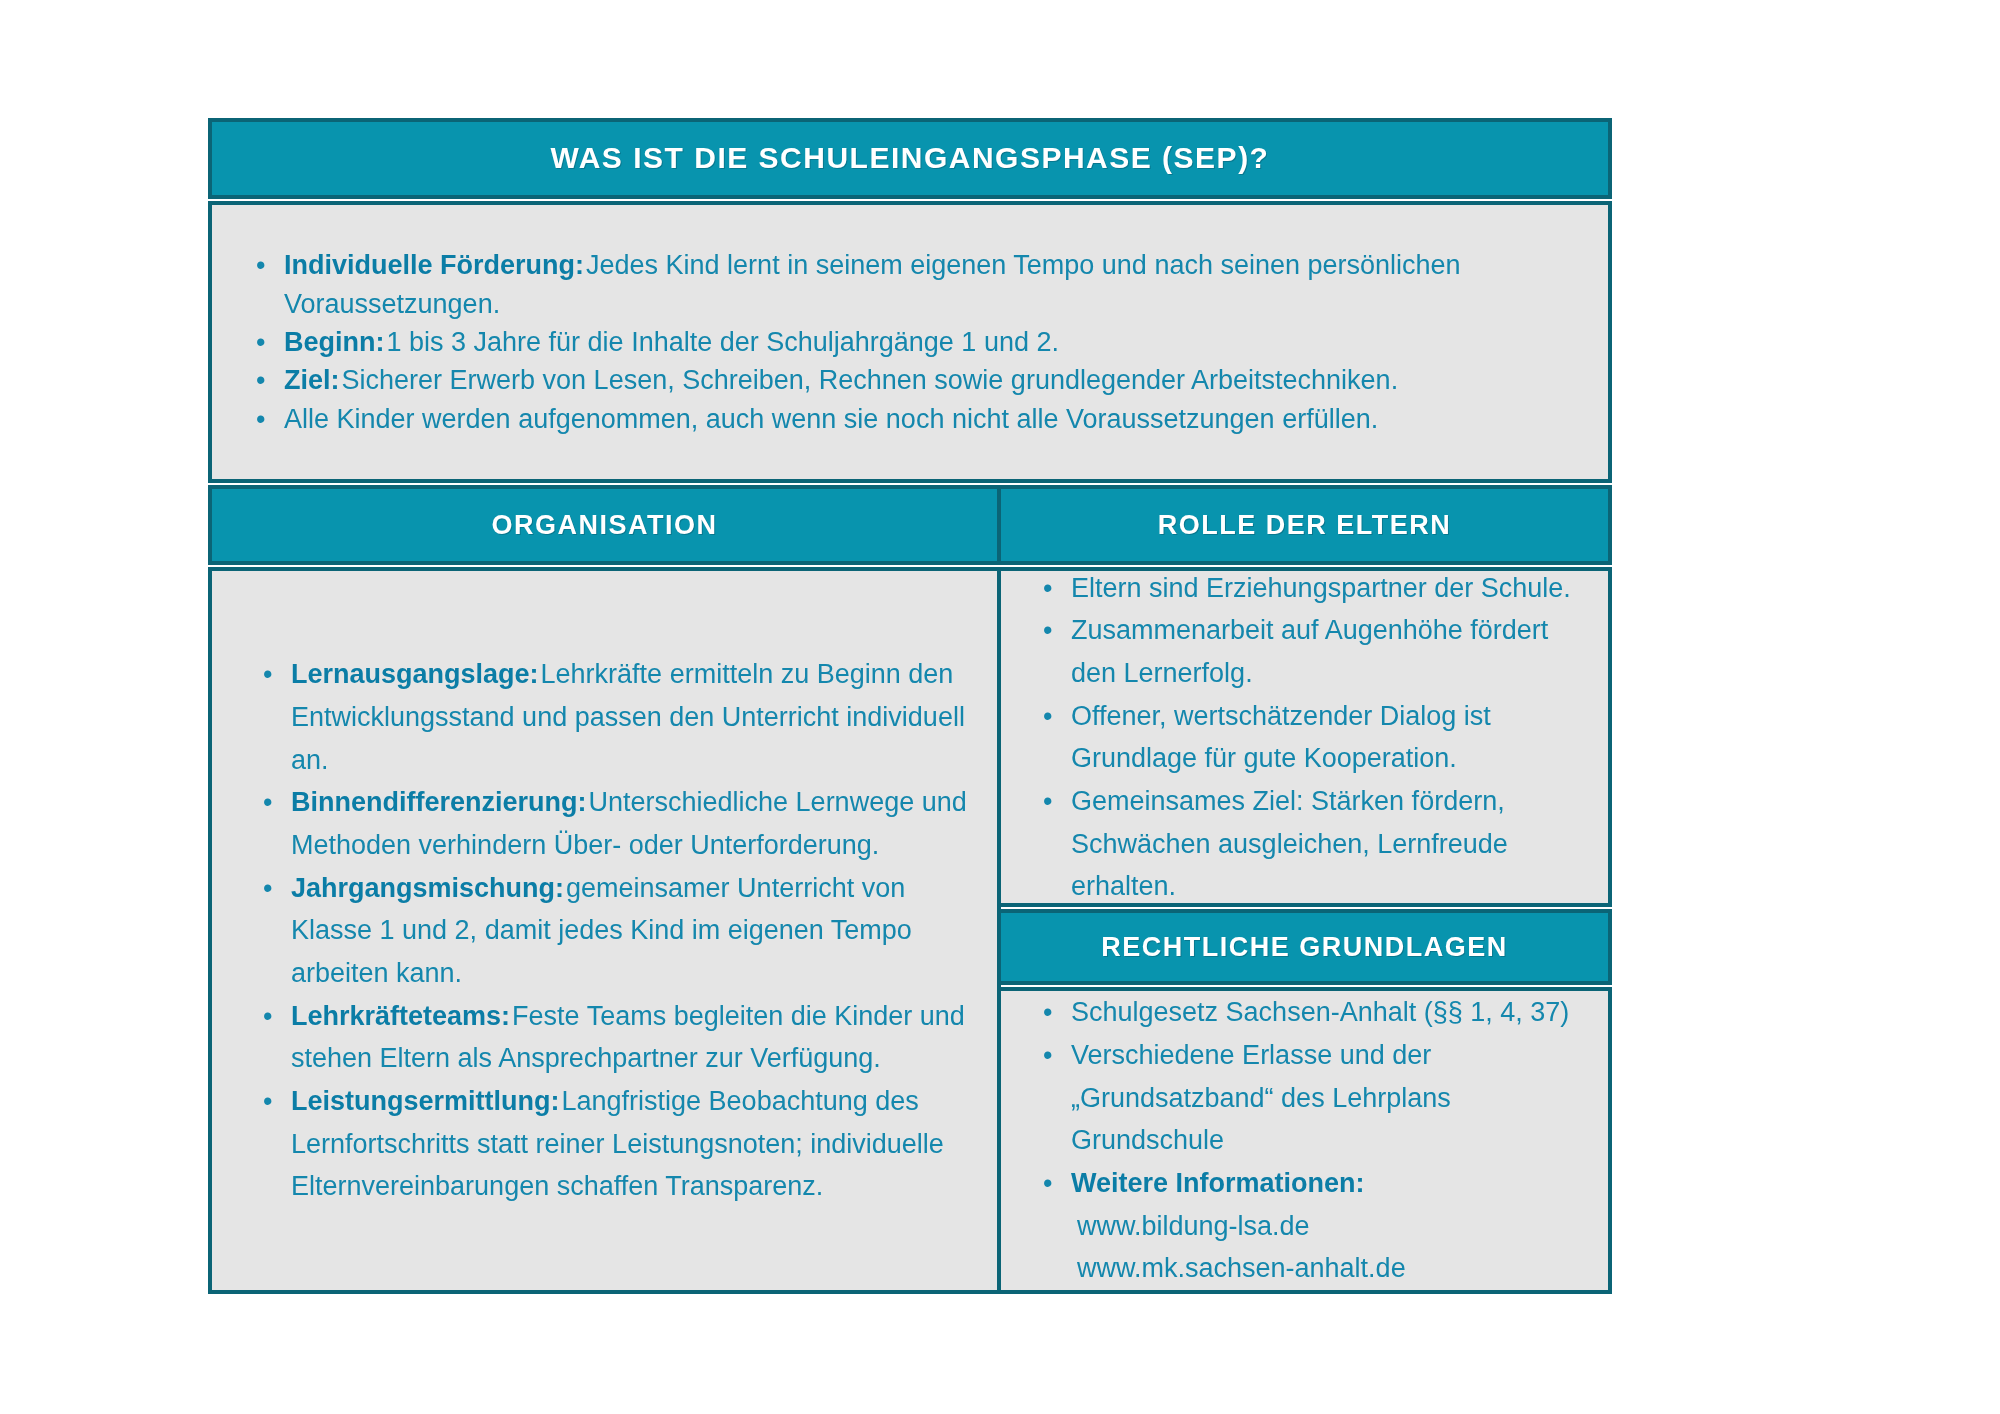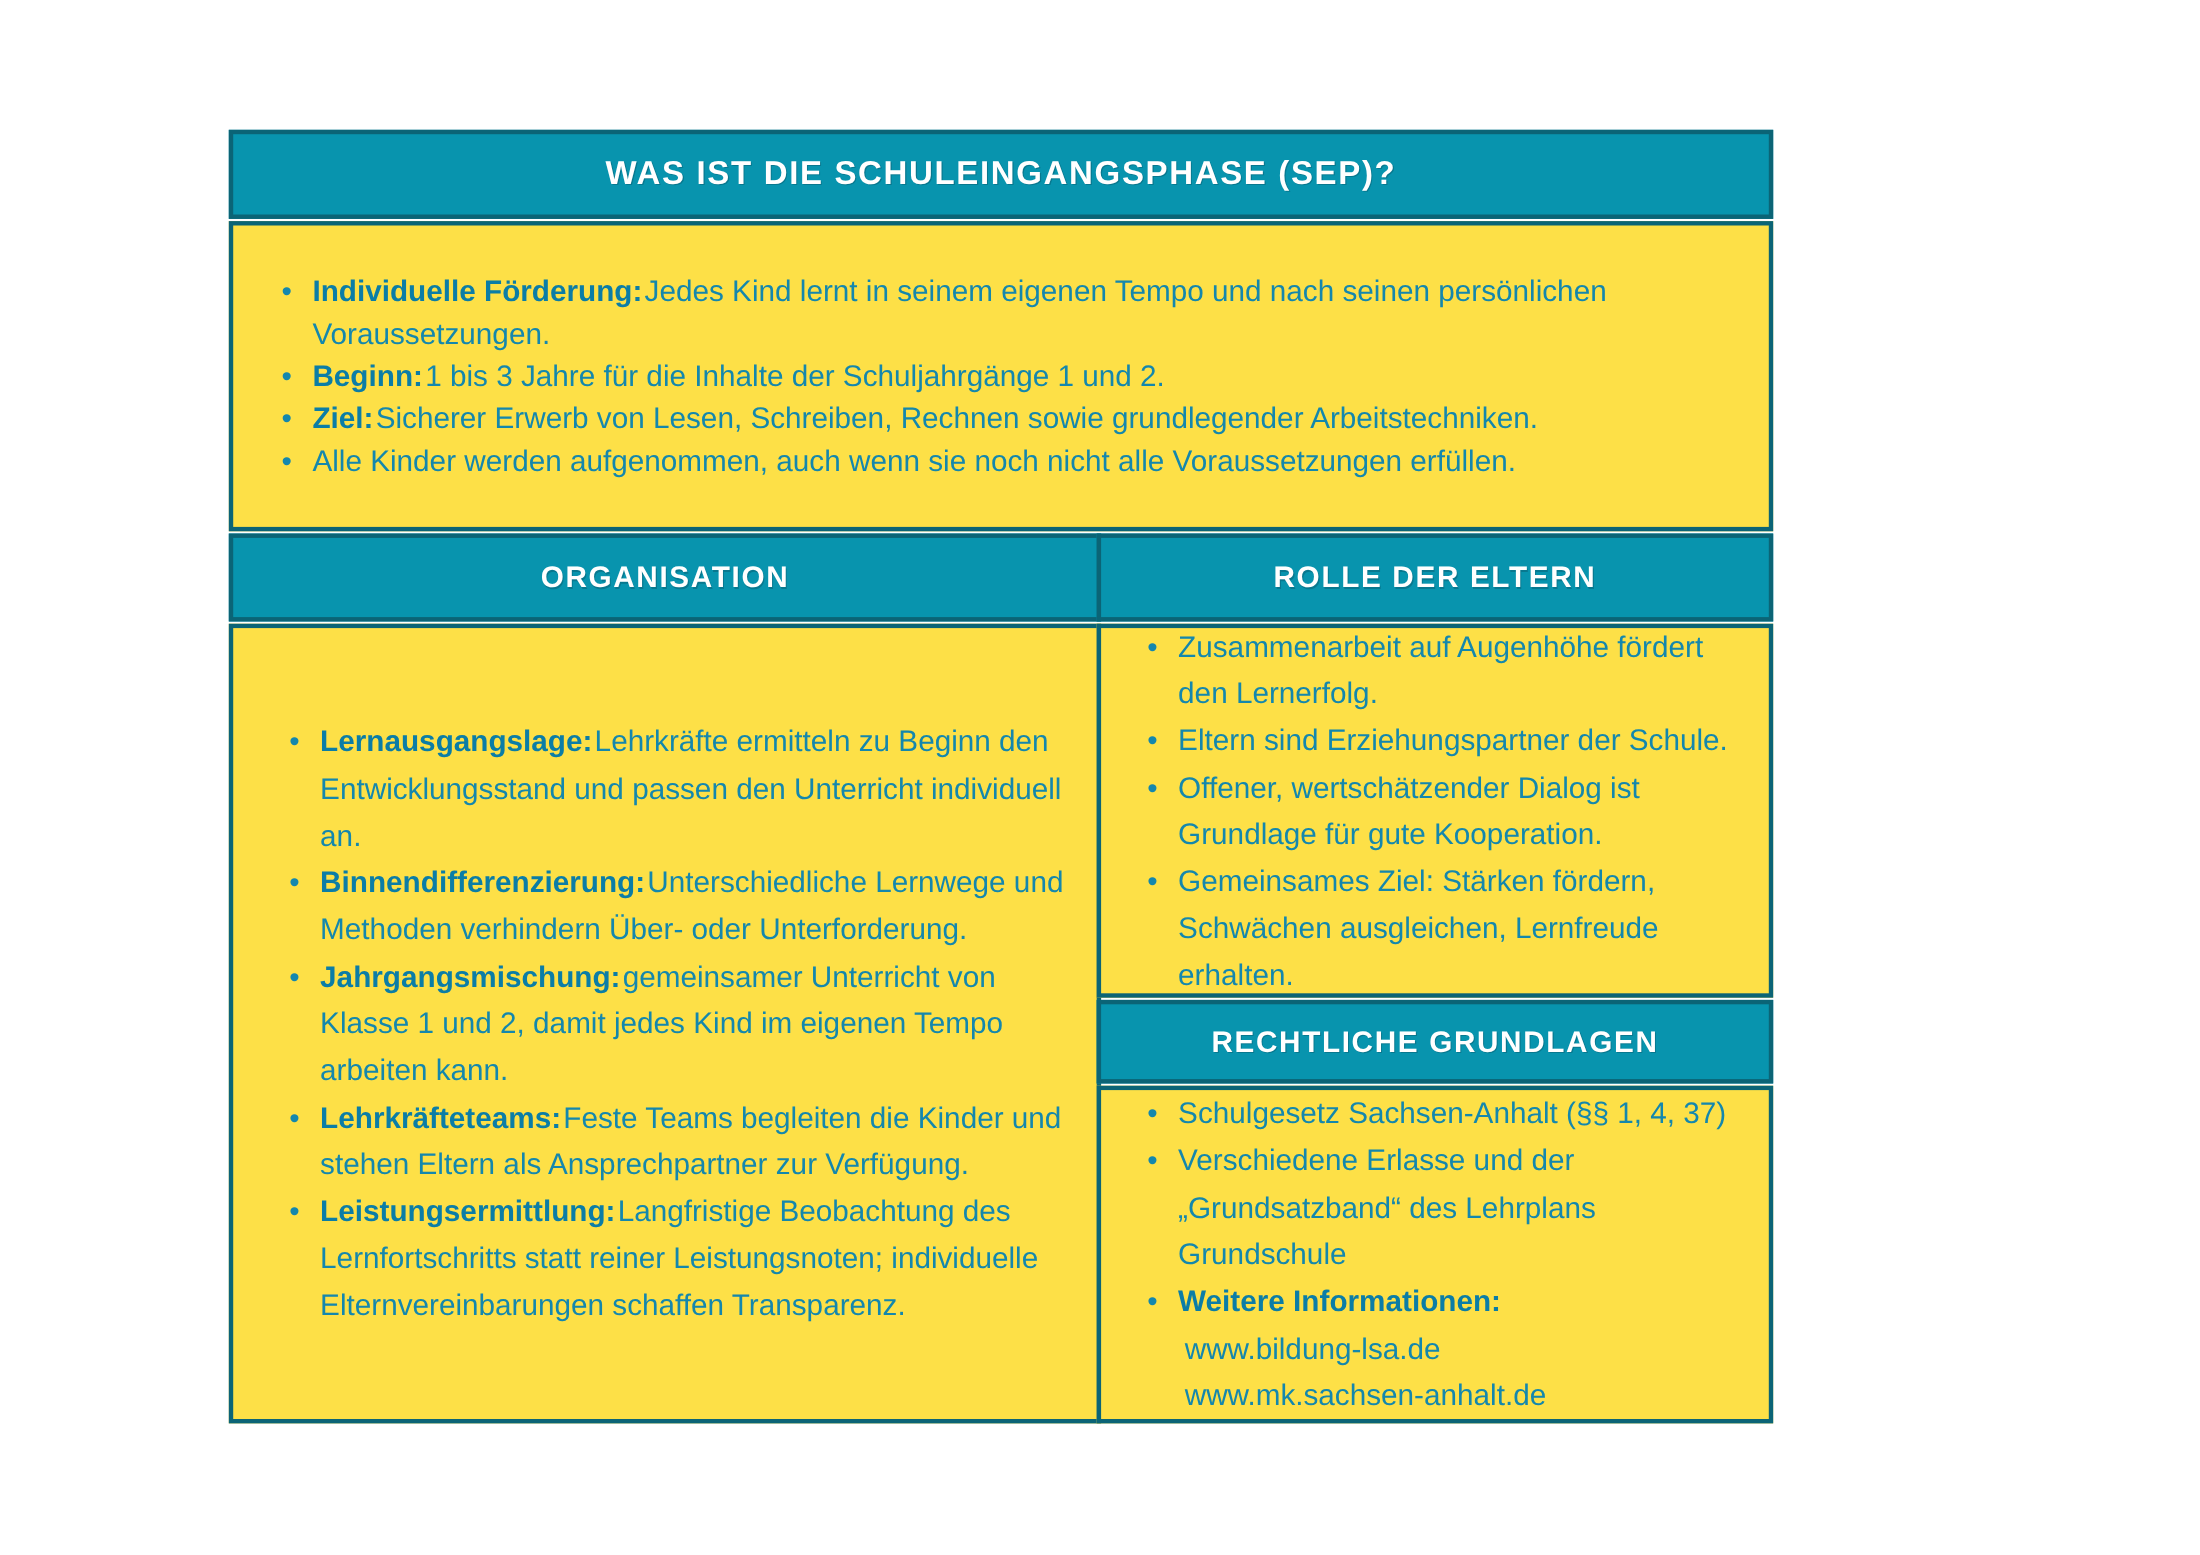--- a/index.html
+++ b/index.html
@@ -17,21 +17,21 @@
     overflow:hidden;
   }
   .frame{
     position:absolute;left:208px;top:118px;
     width:1404px;height:1176px;
     display:flex;flex-direction:column;
   }
   .box{
     box-sizing:border-box;
     border:4px solid var(--border);
-    background:#fde047;
+    background:#e5e5e5;
   }
   .bar{
     box-sizing:border-box;
     border:4px solid var(--border);
     background:var(--teal);
     color:#ffffff;
     display:flex;align-items:center;justify-content:center;
     font-weight:bold;
     letter-spacing:1.5px;
     text-shadow:1px 1px 0 rgba(10,70,85,0.35);
@@ -107,22 +107,22 @@
           </ul>
         </div>
       </div>
 
       <div class="col-right">
         <div class="bar col-header">
           <span>ROLLE DER ELTERN</span>
         </div>
         <div class="box content content-eltern">
           <ul class="blist">
+            <li><span>Eltern sind Erziehungspartner der Schule.</span></li>
             <li><span>Zusammenarbeit auf Augenhöhe fördert den Lernerfolg.</span></li>
-            <li><span>Eltern sind Erziehungspartner der Schule.</span></li>
             <li><span>Offener, wertschätzender Dialog ist Grundlage für gute Kooperation.</span></li>
             <li><span>Gemeinsames Ziel: Stärken fördern, Schwächen ausgleichen, Lernfreude erhalten.</span></li>
           </ul>
         </div>
         <div class="bar col-header" style="margin-top:2px;height:76px;">
           <span>RECHTLICHE GRUNDLAGEN</span>
         </div>
         <div class="box content content-recht">
           <ul class="blist">
             <li><span>Schulgesetz Sachsen-Anhalt (§§ 1, 4, 37)</span></li>

